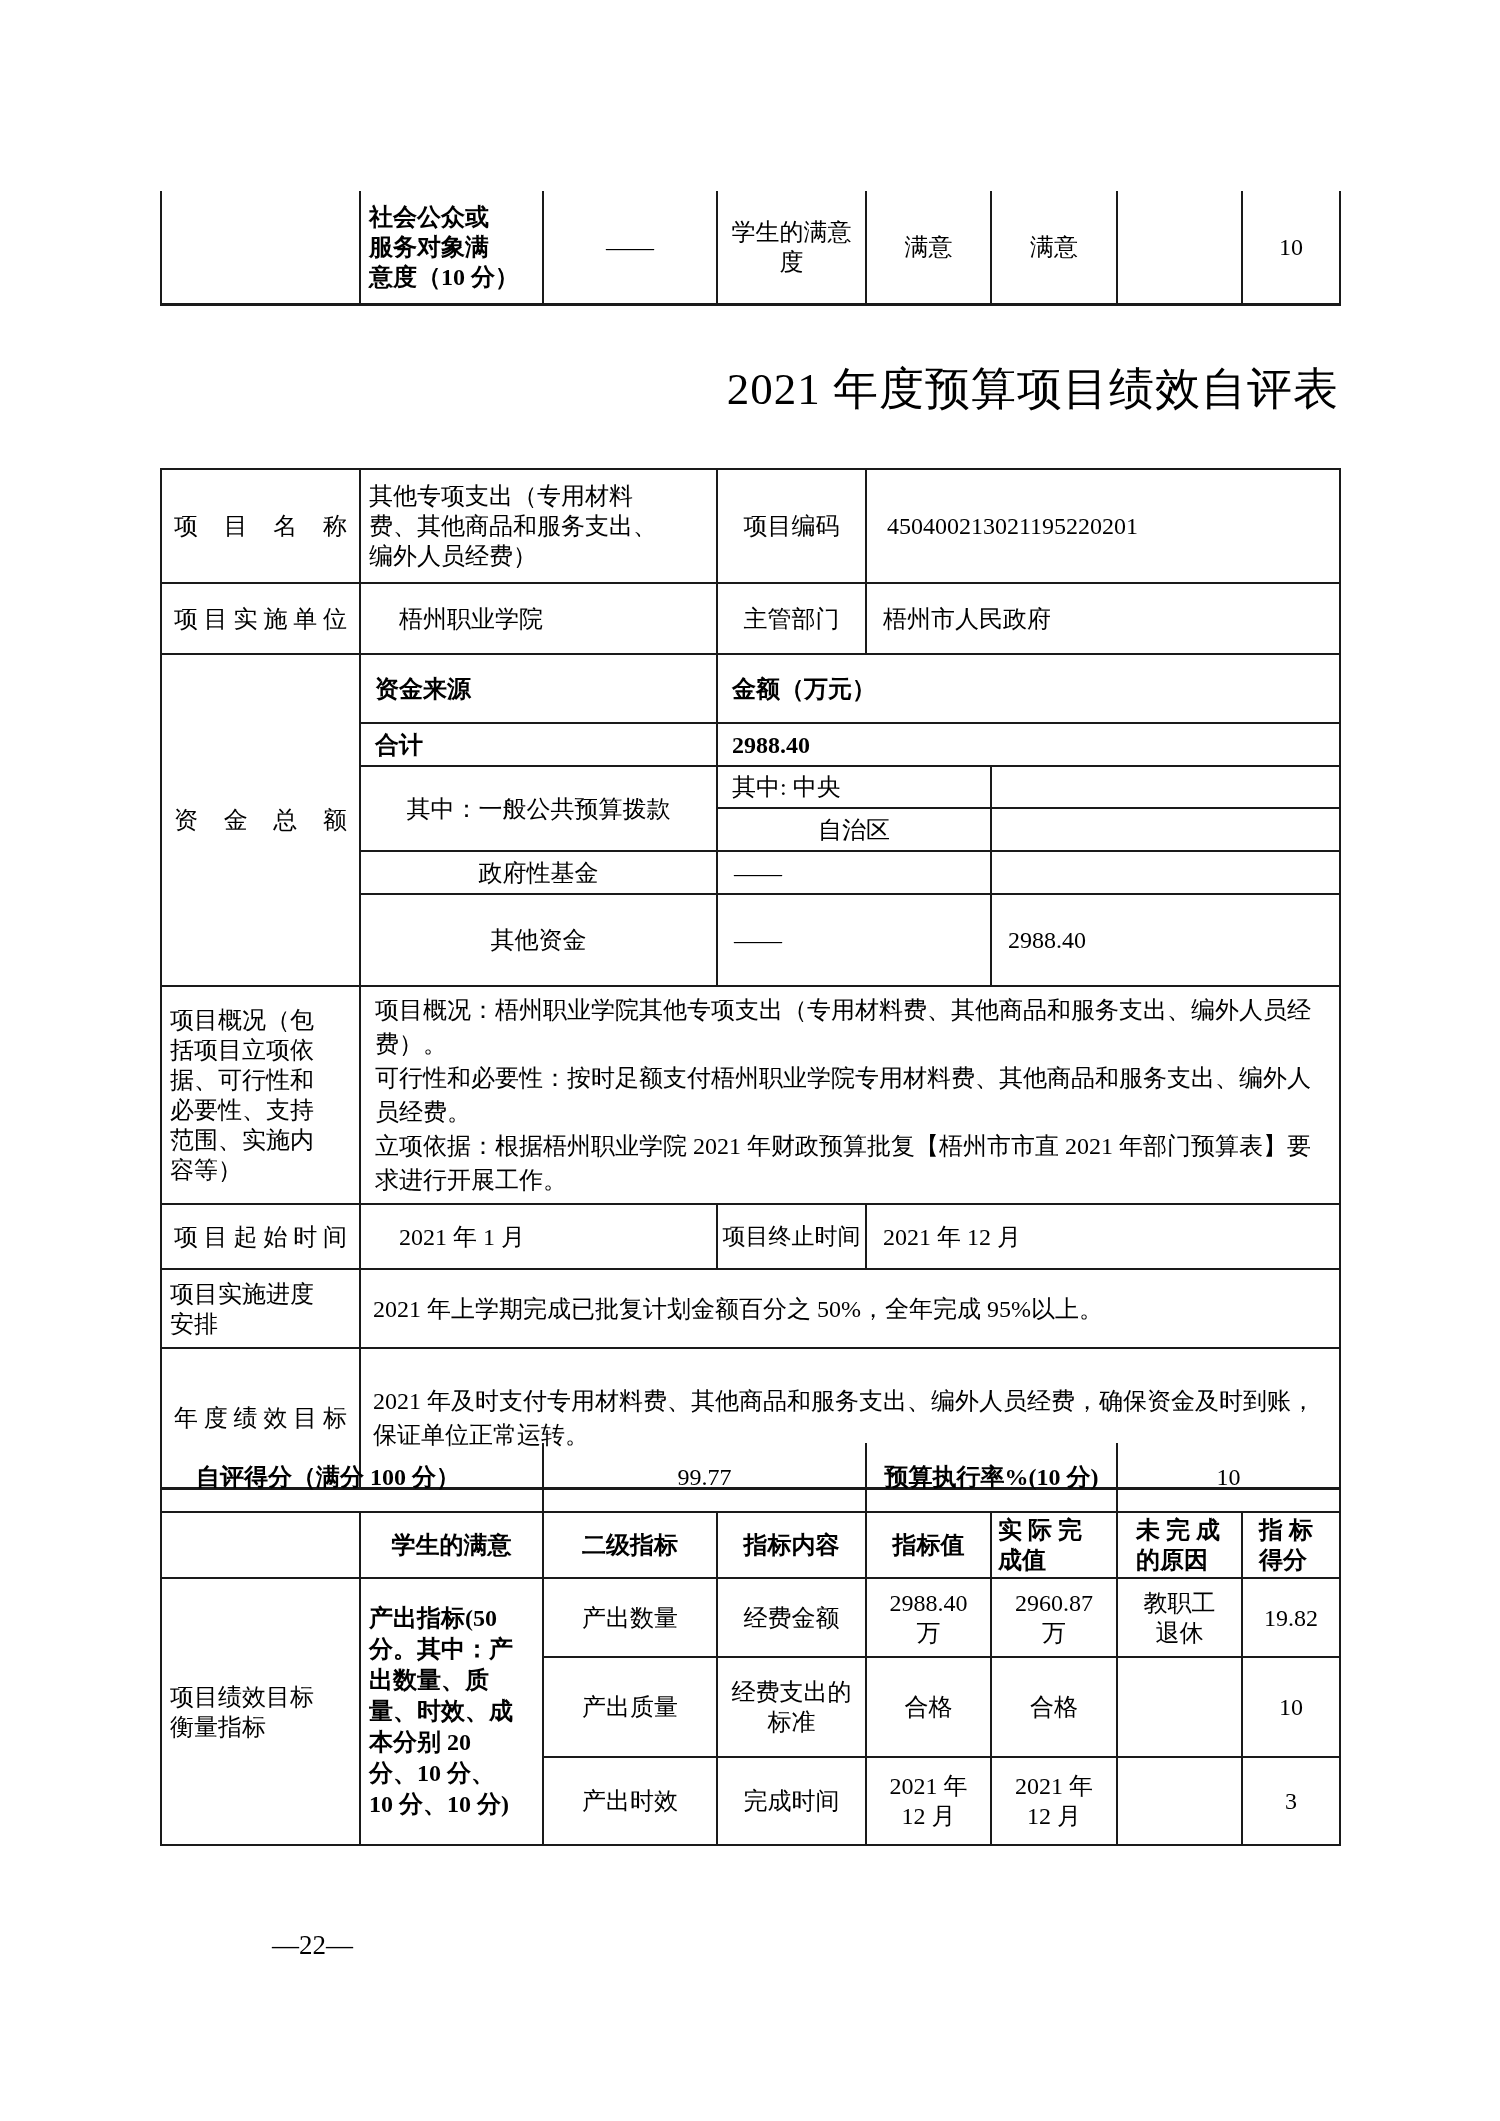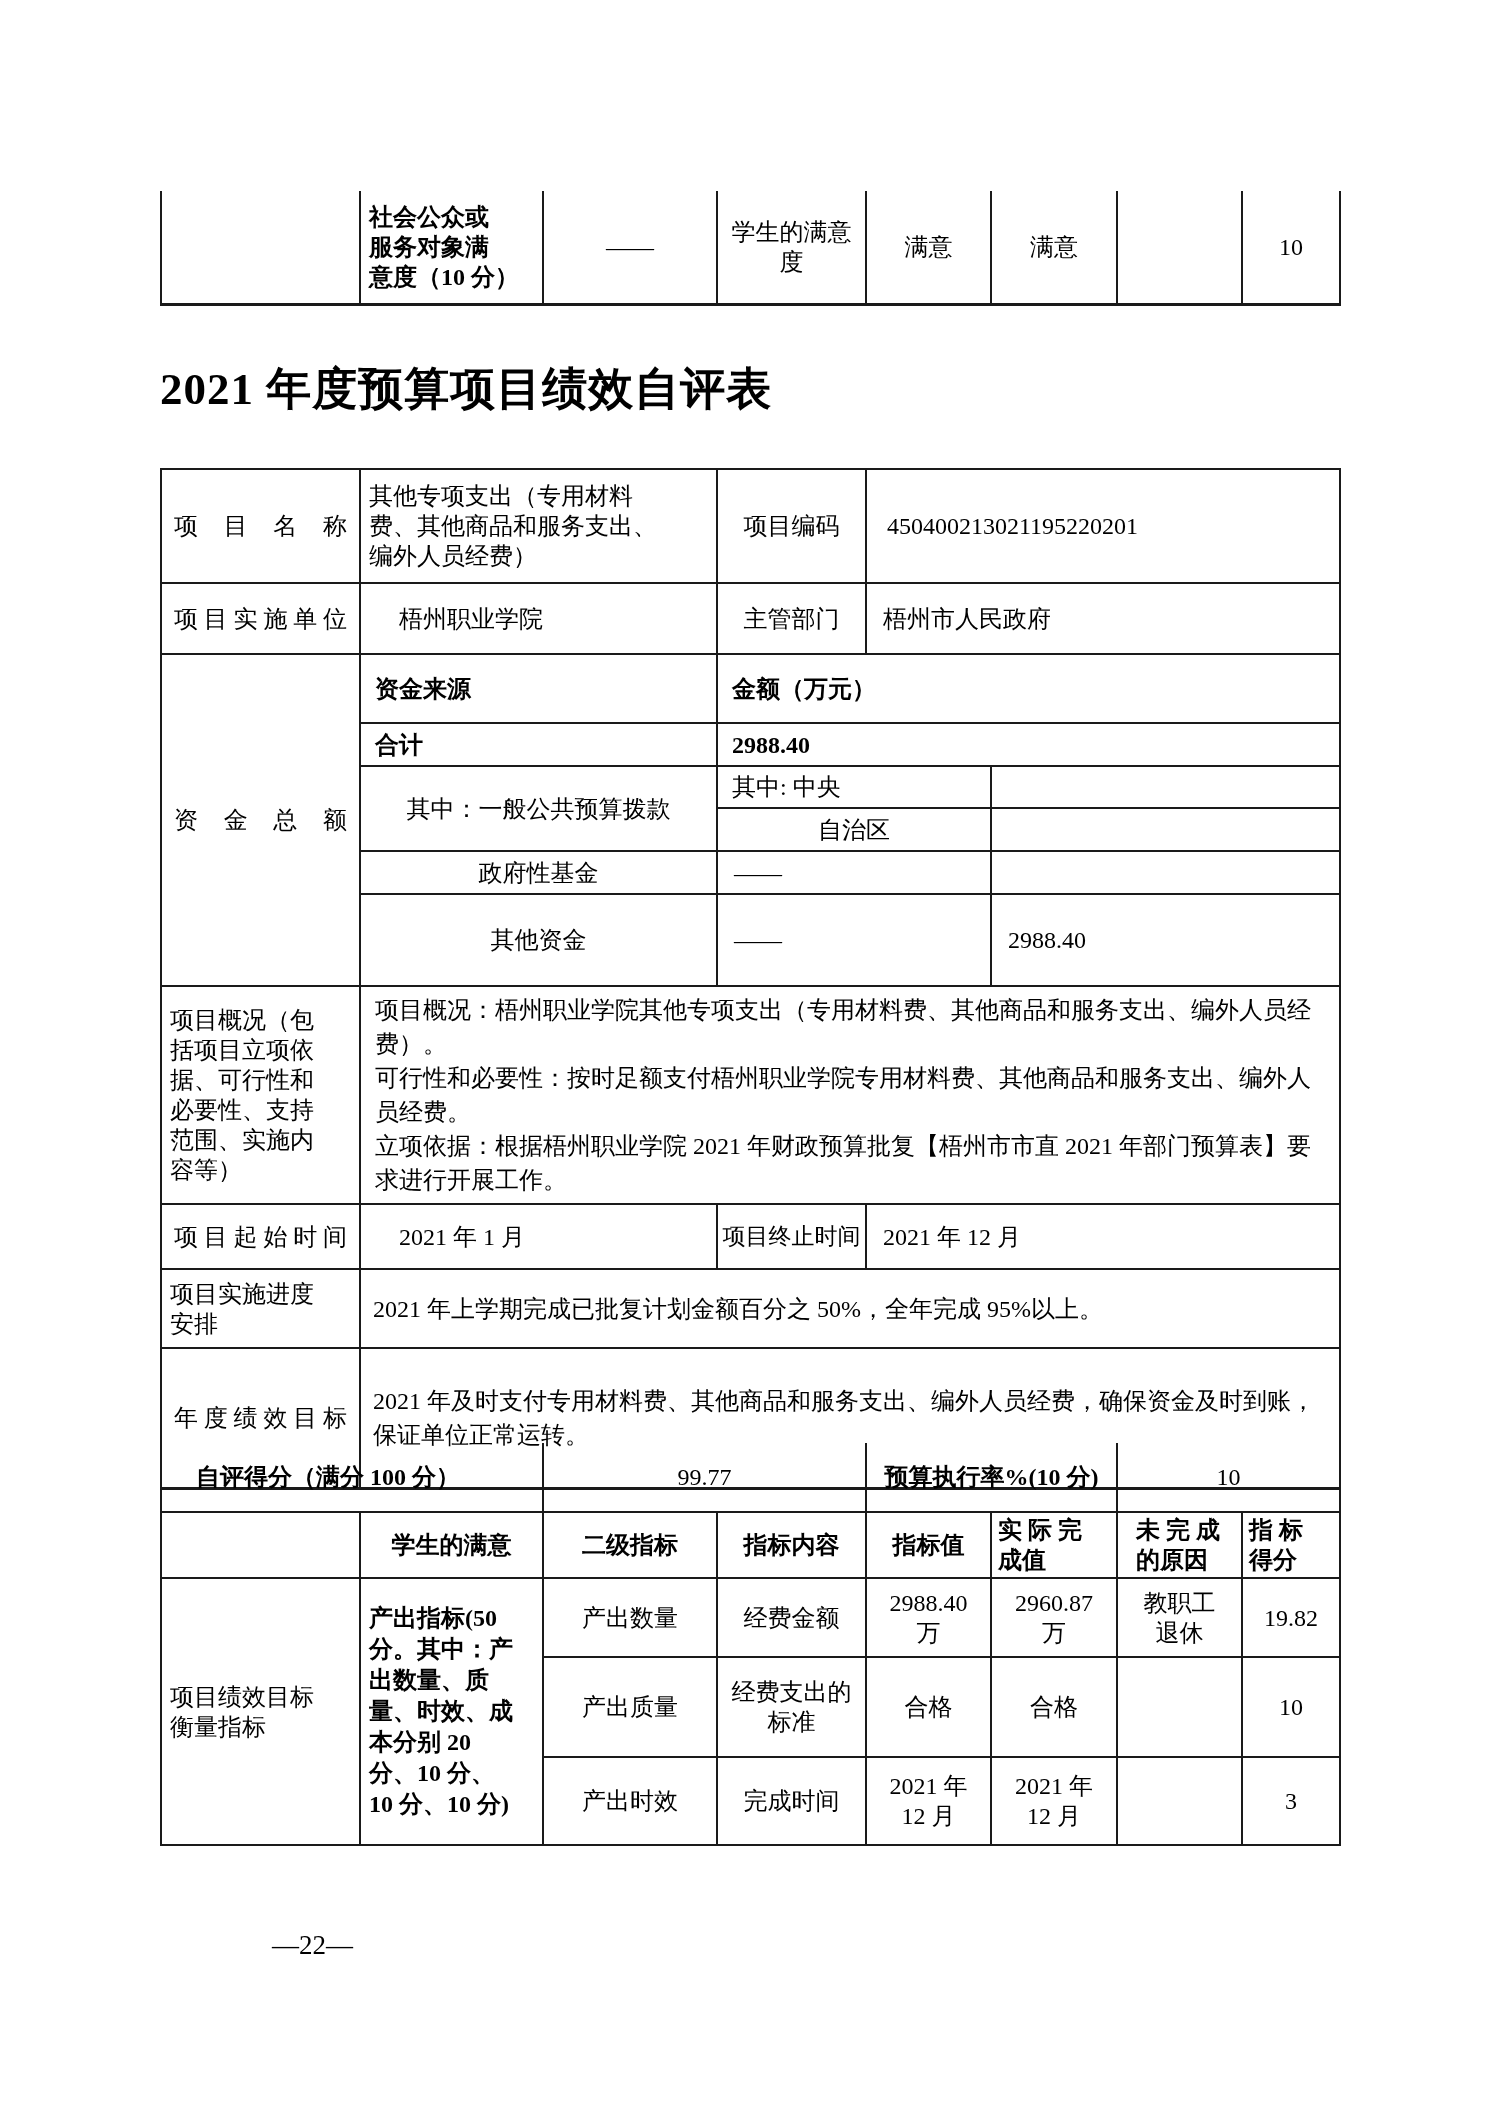--- a/index.html
+++ b/index.html
@@ -26,21 +26,21 @@
   .pad34{padding-left:34px;}
   .pad38{padding-left:38px;}
   .small{font-size:23px;padding-left:2px;padding-right:2px;}
   .lh34{line-height:34px;}
 
   .abs{position:absolute;}
   #fragment-table{left:160px;top:191px;width:1179px;}
   #fragment-table td{border-top:none;border-bottom:3px solid #1a1a1a;}
   #page-title{
     left:160px;top:360px;width:1179px;height:58px;
-    font-size:45px;font-weight:bold;text-align:left;line-height:58px;
+    font-size:45px;font-weight:normal;text-align:right;line-height:58px;
     letter-spacing:1px;
   }
   #main-table{left:160px;top:468px;width:1179px;}
   #main-table{border-bottom:3px solid #1a1a1a;}
   #indicator-table{left:160px;top:1443px;width:1179px;}
   #indicator-table td.no-top{border-top:none;}
   #page-footer{
     left:272px;top:1929px;font-size:27px;line-height:32px;
   }
 </style>
@@ -178,21 +178,21 @@
   <tr style="height:65px">
     <td></td>
     <td class="bold">学生的满意</td>
     <td class="bold">二级指标</td>
     <td class="bold">指标内容</td>
     <td class="bold">指标值</td>
     <td class="tl bold pre" style="padding-left:6px;">实 际 完
 成值</td>
     <td class="tl bold pre" style="padding-left:18px;">未 完 成
 的原因</td>
-    <td class="tl bold pre" style="padding-left:6px;">指 标
+    <td class="tl bold pre" style="padding-left:16px;">指 标
 得分</td>
   </tr>
   <tr style="height:79px">
     <td rowspan="3" class="tl pre">项目绩效目标
 衡量指标</td>
     <td rowspan="3" class="tl pre bold" style="line-height:31px;">产出指标(50
 分。其中：产
 出数量、质
 量、时效、成
 本分别 20

